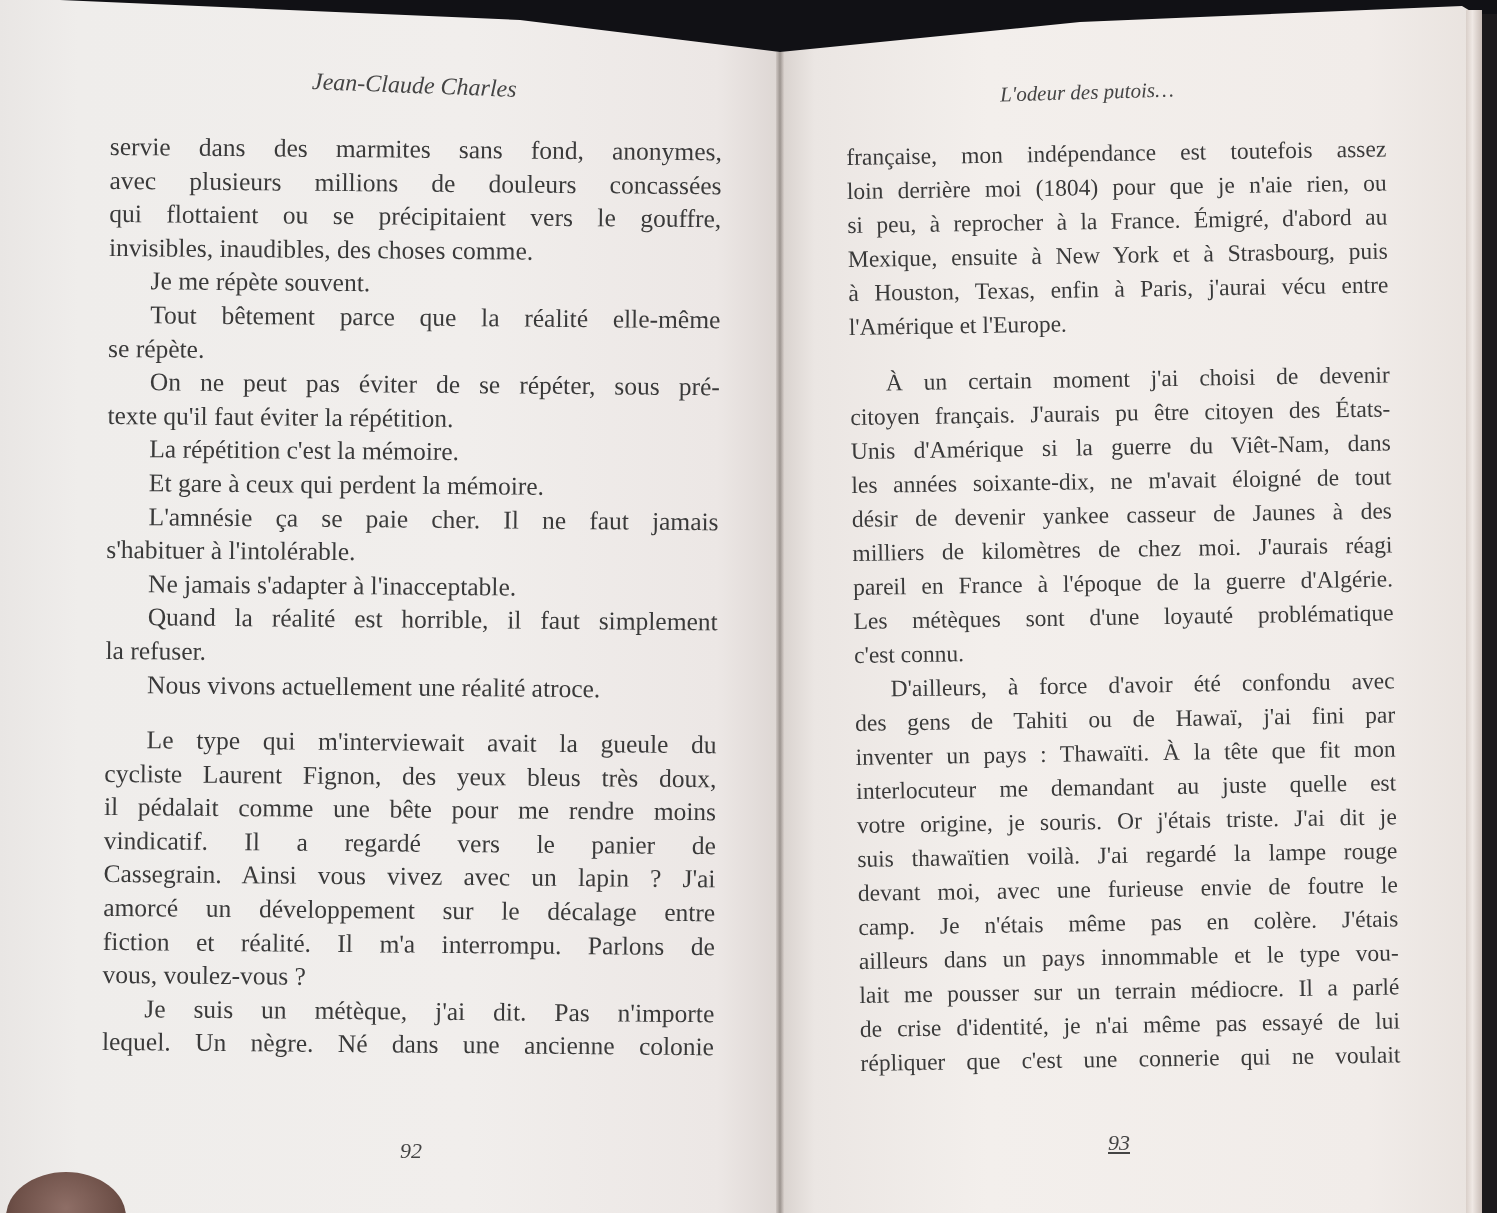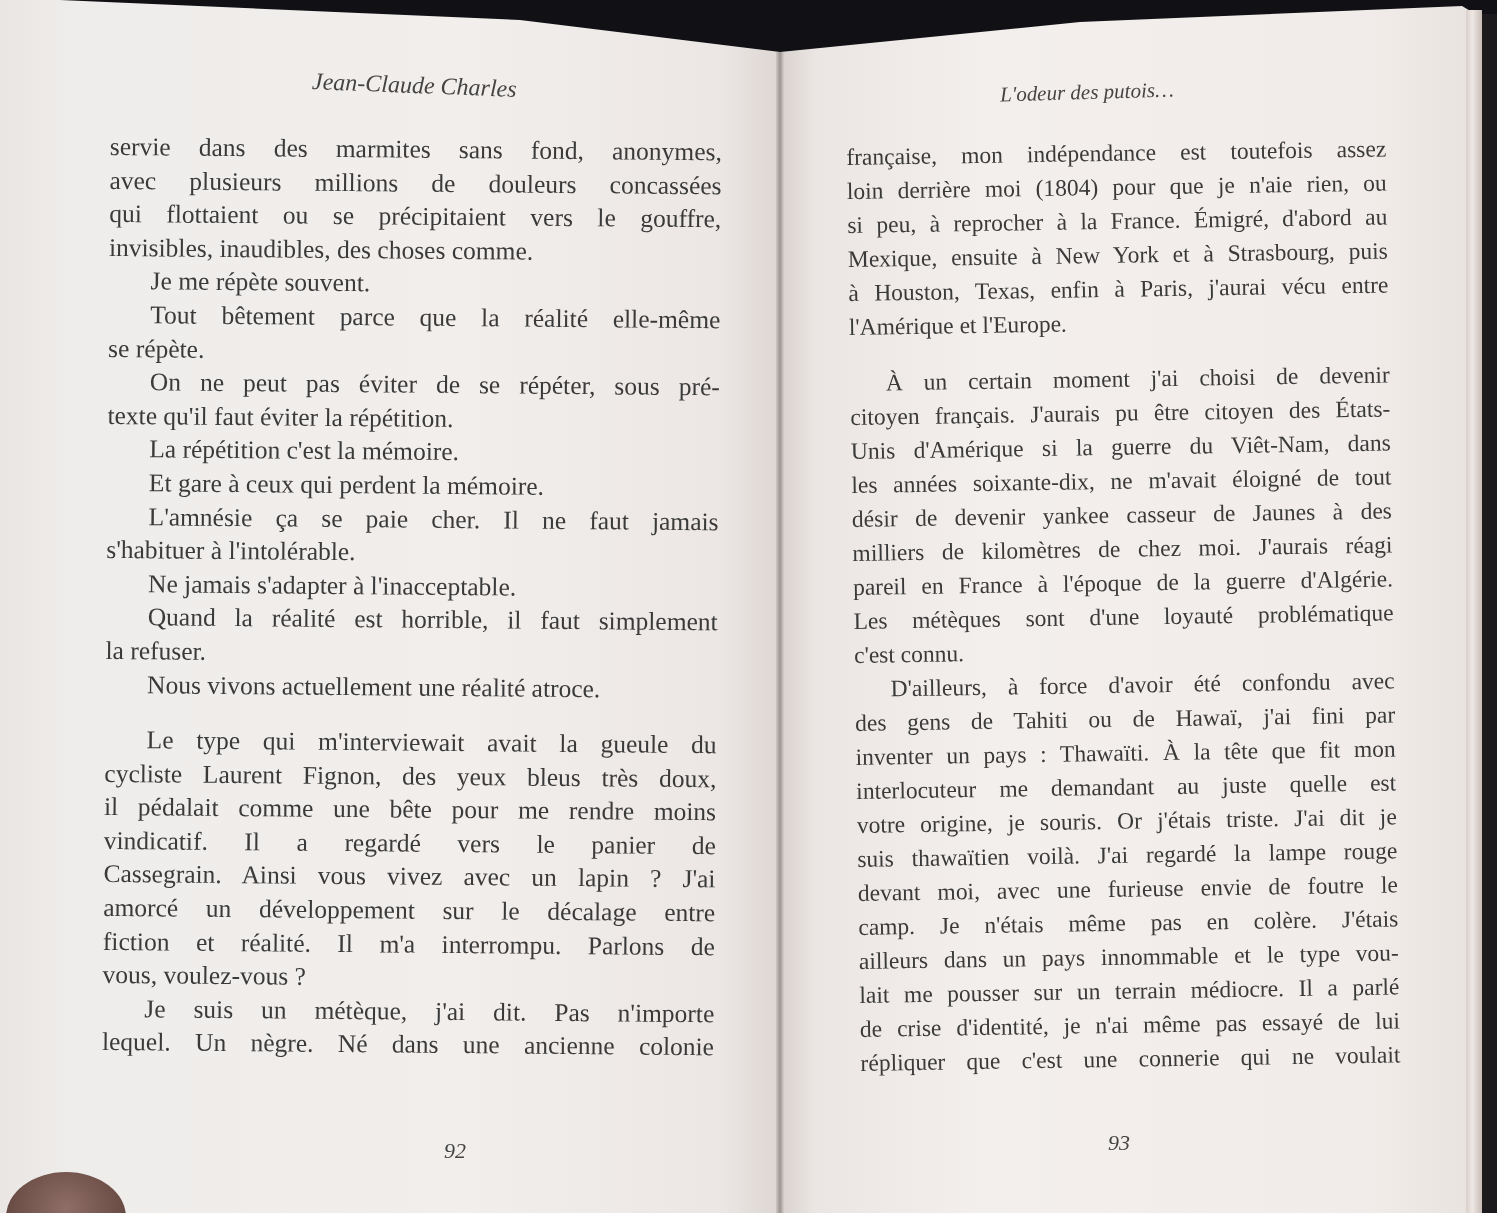--- a/index.html
+++ b/index.html
@@ -89,22 +89,22 @@
   .page-right .line.indent { padding-left: 36px; }
   .gap { display: block; height: 22px; }
   .page-right .gap { height: 22px; }
 
   .folio {
     position: absolute;
     font-style: italic;
     font-size: 22px;
     color: #444;
   }
-  .page-left .folio { left: 400px; top: 1138px; margin-left: 44px; }
-  .page-right .folio { left: 328px; top: 1130px; }
+  .page-left .folio { left: 400px; top: 1138px; }
+  .page-right .folio { left: 328px; top: 1130px; text-decoration: underline; }
 
   .finger {
     position: absolute;
     left: 6px; top: 1172px;
     width: 120px; height: 90px;
     border-radius: 50% 50% 0 0;
     background: radial-gradient(ellipse at 50% 40%, #8e6e66 0%, #6e5048 60%, #4e3630 100%);
   }
 </style>
 </head>

